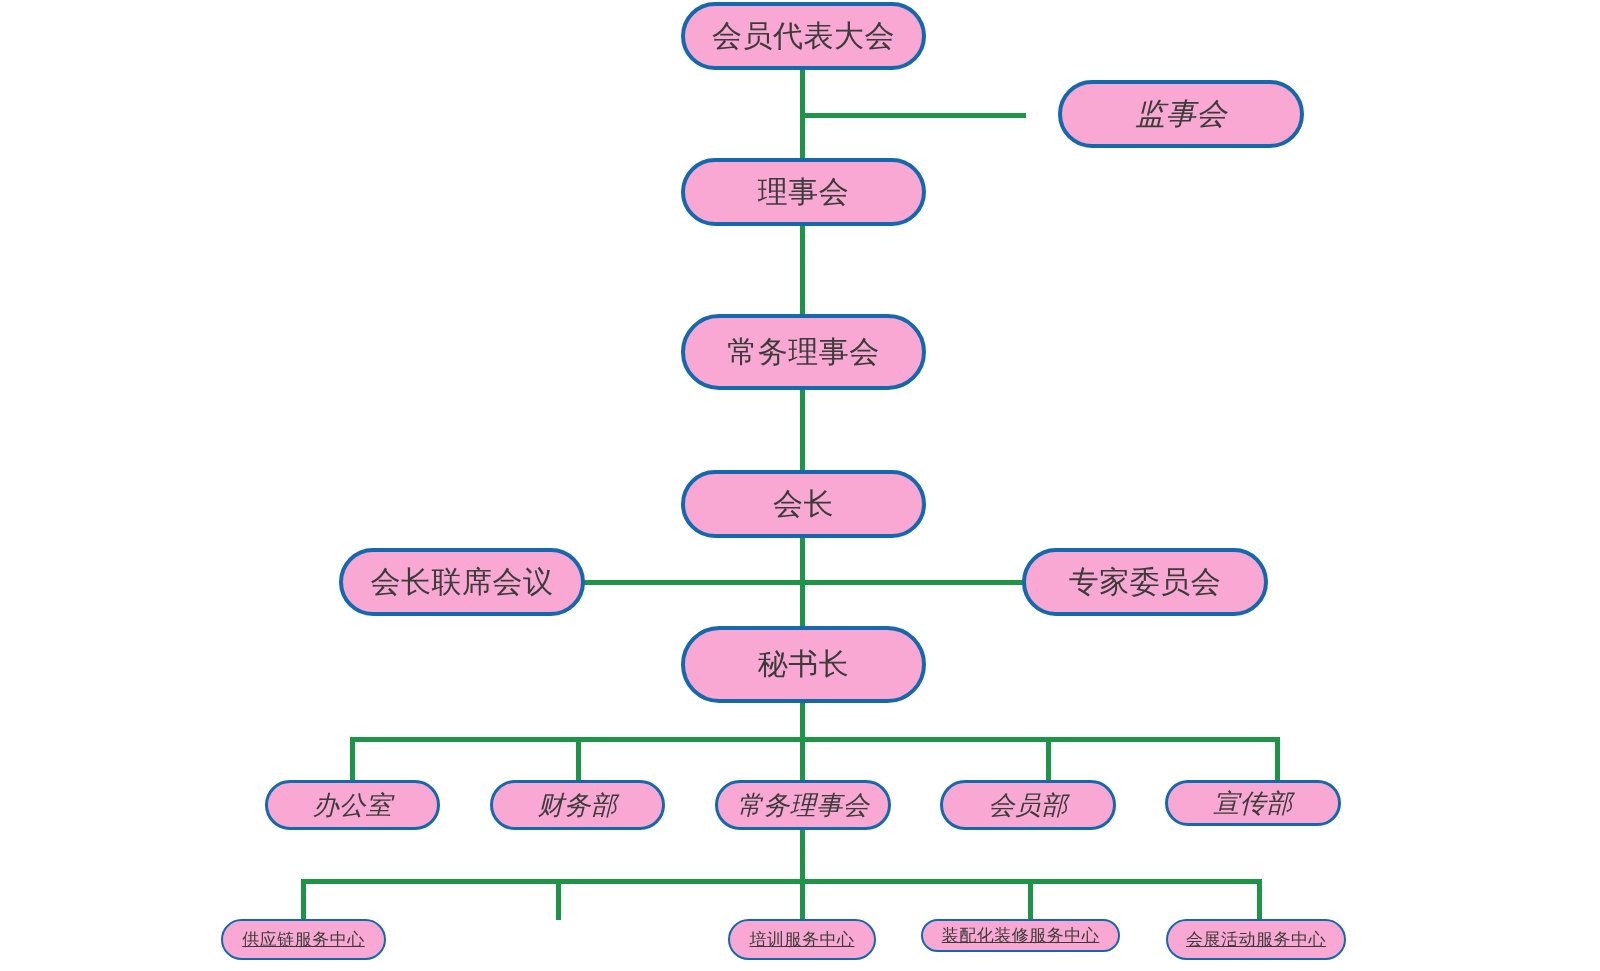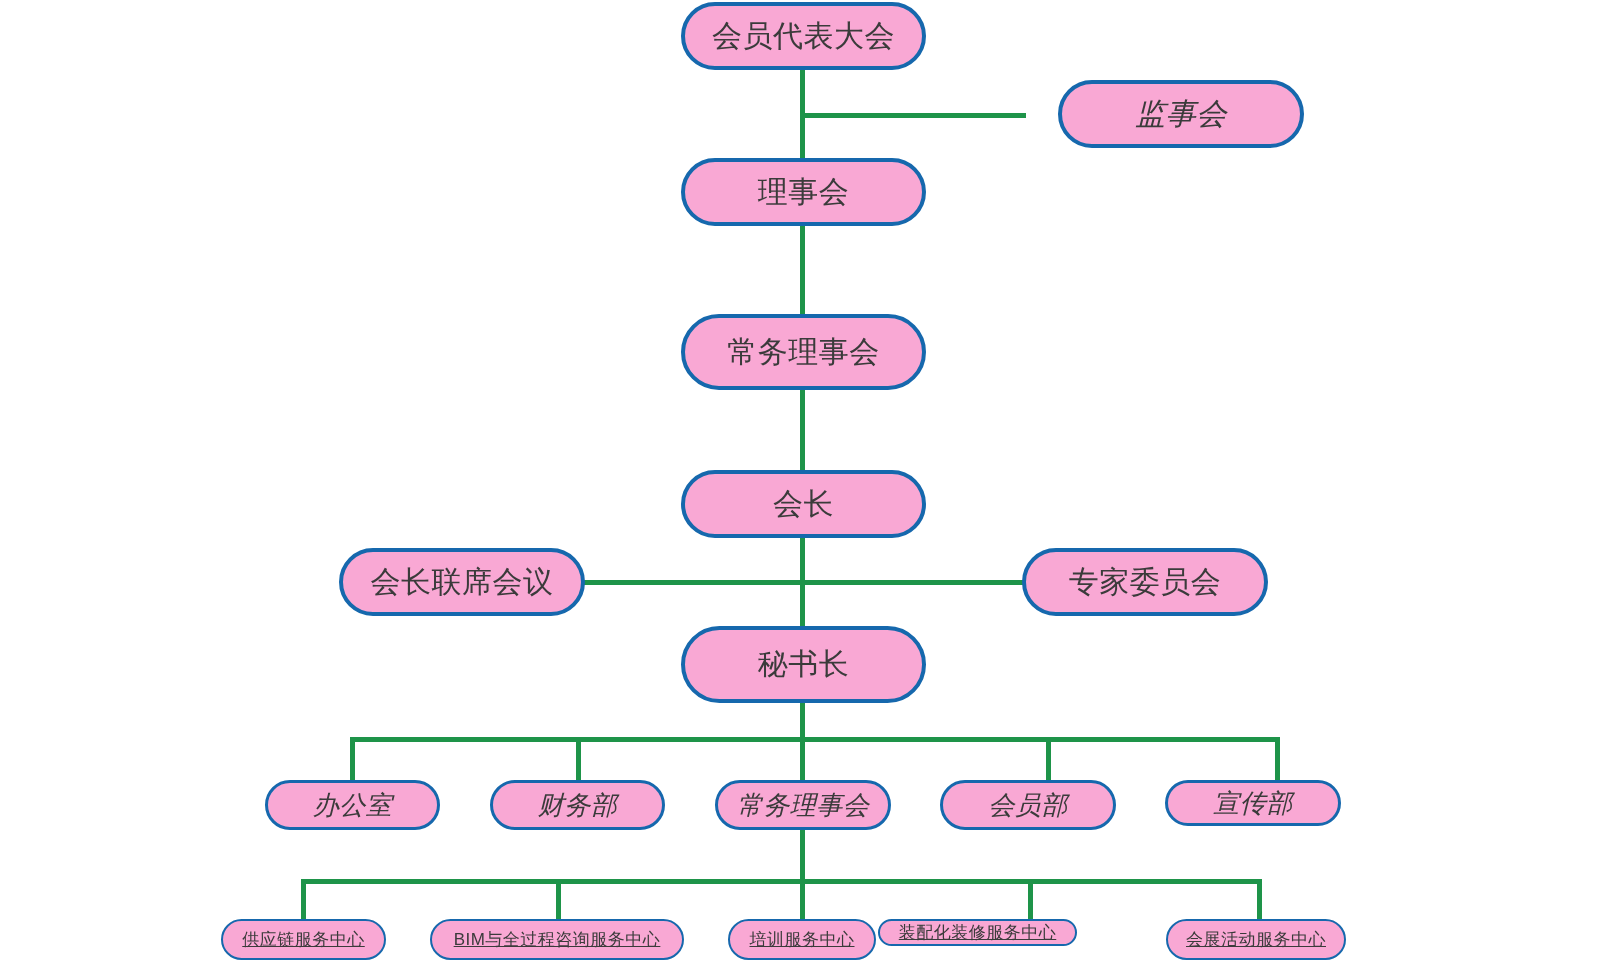--- a/index.html
+++ b/index.html
@@ -110,18 +110,17 @@
 
   <div class="node lvl-main" style="left:681px; top:626px; width:245px; height:77px;">秘书长</div>
 
   <div class="node lvl-dept" style="left:265px; top:780px; width:175px; height:50px;">办公室</div>
   <div class="node lvl-dept" style="left:490px; top:780px; width:175px; height:50px;">财务部</div>
   <div class="node lvl-dept" style="left:715px; top:780px; width:176px; height:50px;">常务理事会</div>
   <div class="node lvl-dept" style="left:940px; top:780px; width:176px; height:50px;">会员部</div>
   <div class="node lvl-dept" style="left:1165px; top:780px; width:176px; height:46px;">宣传部</div>
 
   <div class="node lvl-sub" style="left:221px; top:919px; width:165px; height:41px;">供应链服务中心</div>
-  <div class="node lvl-sub" style="left:430px; top:919px; width:254px; height:41px;">BIM与全过程咨询服务中心</div>
   <div class="node lvl-sub" style="left:728px; top:919px; width:148px; height:41px;">培训服务中心</div>
-  <div class="node lvl-sub" style="left:878px; top:919px; width:199px; height:27px;">装配化装修服务中心</div>
+  <div class="node lvl-sub" style="left:921px; top:919px; width:199px; height:33px;">装配化装修服务中心</div>
   <div class="node lvl-sub" style="left:1166px; top:919px; width:180px; height:41px;">会展活动服务中心</div>
 
 </div>
 
 </body></html>

